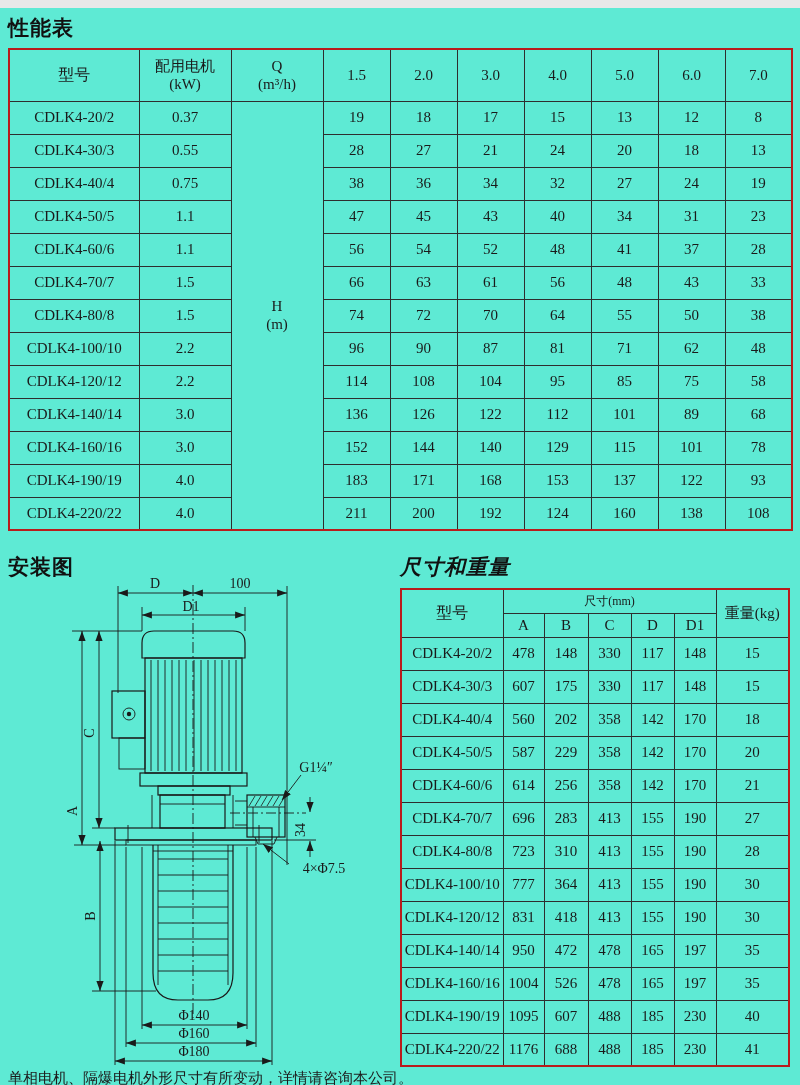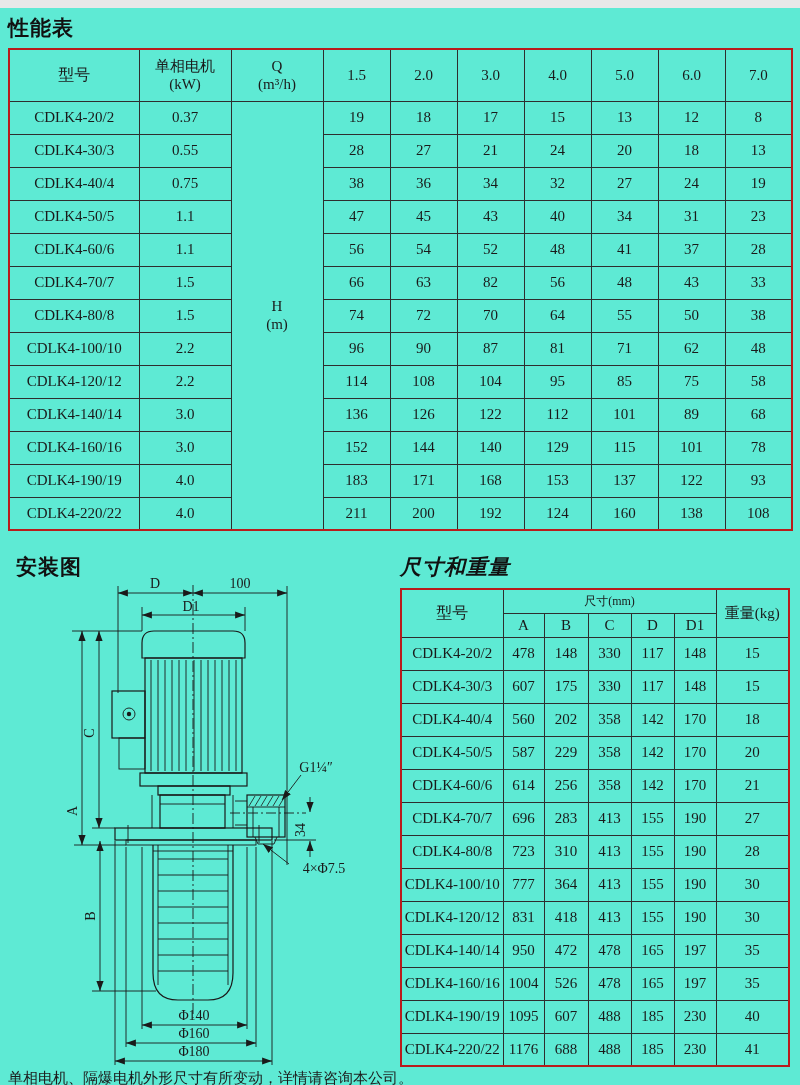--- a/index.html
+++ b/index.html
@@ -48,21 +48,21 @@
         <col style="width:67px">
         <col style="width:67px">
       <col style="width:67px">
         <col style="width:67px">
         <col style="width:67px">
         <col style="width:67px">
     </colgroup>
     <thead>
       <tr>
         <th style="font-size:16px">型号</th>
-        <th>单相电机
+        <th>配用电机
 (kW)</th>
         <th>Q
 (m³/h)</th>
       <th>1.5</th>
           <th>2.0</th>
           <th>3.0</th>
           <th>4.0</th>
           <th>5.0</th>
           <th>6.0</th>
           <th>7.0</th>
@@ -124,21 +124,21 @@
           <td>48</td>
           <td>41</td>
           <td>37</td>
           <td>28</td>
         </tr>
         <tr>
           <td>CDLK4-70/7</td>
           <td>1.5</td>
           <td>66</td>
           <td>63</td>
-          <td>82</td>
+          <td>61</td>
           <td>56</td>
           <td>48</td>
           <td>43</td>
           <td>33</td>
         </tr>
         <tr>
           <td>CDLK4-80/8</td>
           <td>1.5</td>
           <td>74</td>
           <td>72</td>
@@ -210,21 +210,21 @@
           <td>200</td>
           <td>192</td>
           <td>124</td>
           <td>160</td>
           <td>138</td>
           <td>108</td>
         </tr>
       </tbody>
   </table>
 
-  <div class="sec-title" style="left:16px; top:545px;">安装图</div>
+  <div class="sec-title" style="left:8px; top:545px;">安装图</div>
 
   <svg class="drawing" width="385" height="497" viewBox="0 0 385 497">
     <defs>
       <marker id="ah" viewBox="-11 -4.5 12 9" refX="0" refY="0" markerWidth="12" markerHeight="9" orient="auto-start-reverse">
         <path d="M0 0 L-11 4 L-11 -4 Z" fill="#1a1a1a"></path>
       </marker>
     </defs>
 
     <g stroke="#1a1a1a" stroke-width="0.9" fill="none">
 

